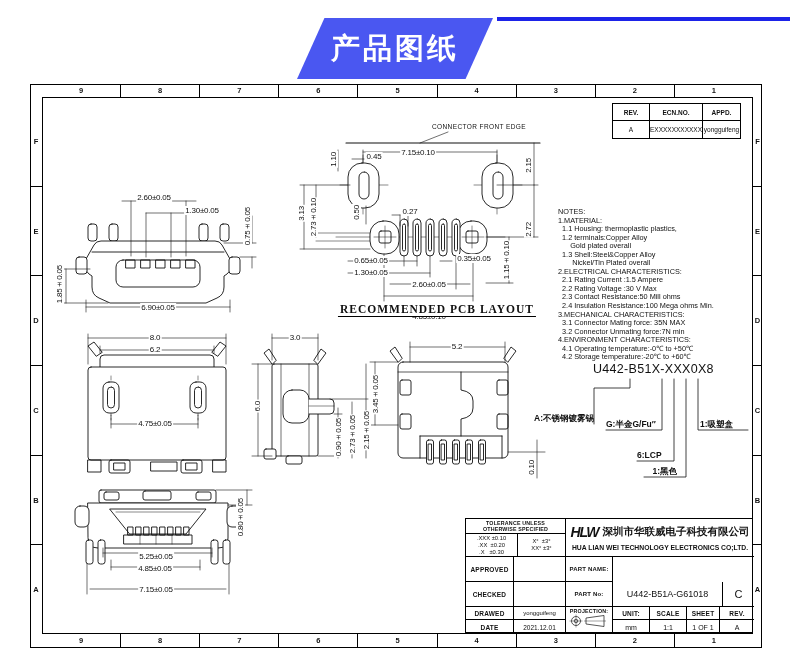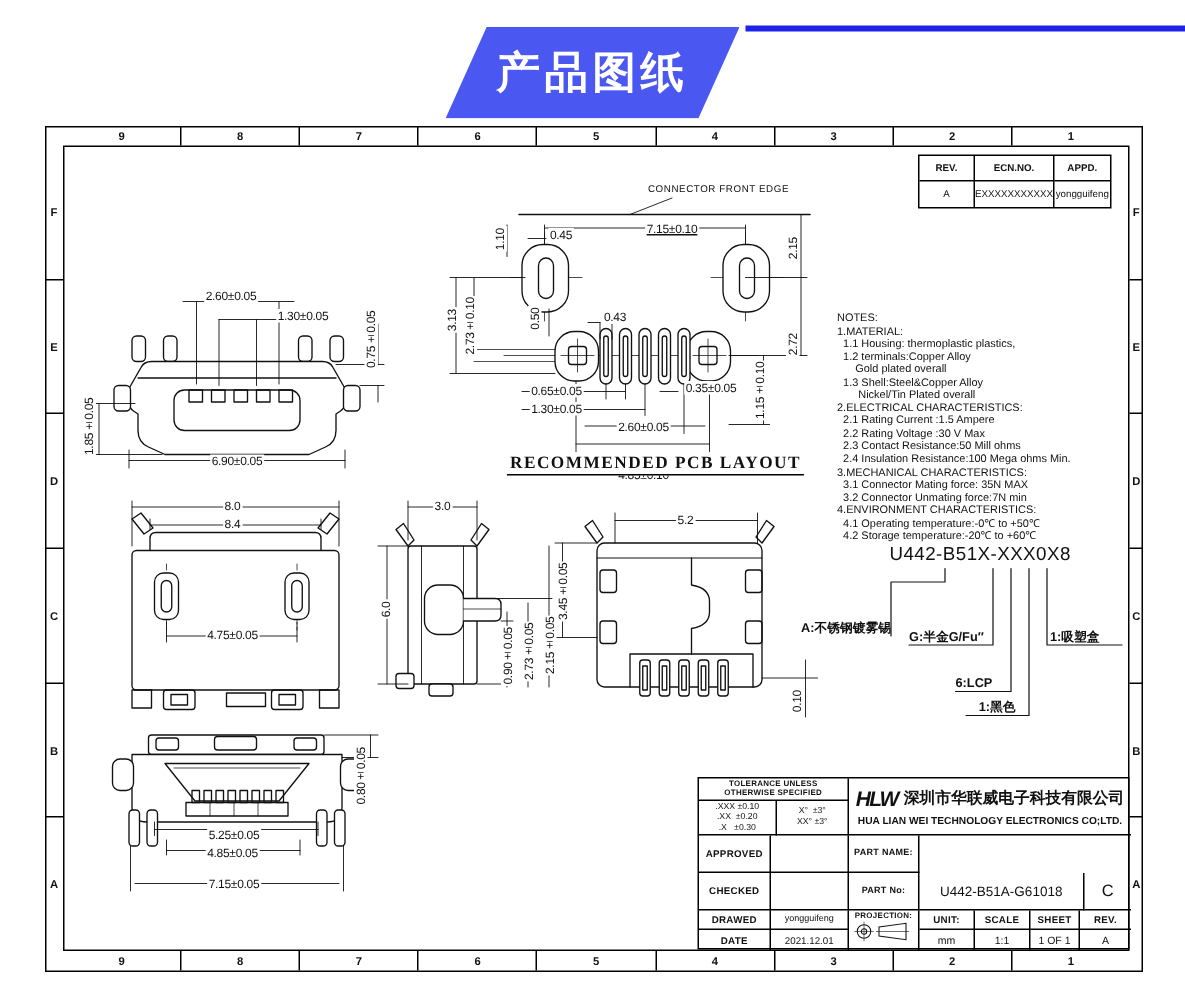--- a/index.html
+++ b/index.html
@@ -297,39 +297,39 @@
   </g>
 </svg>
 
 <span class="dim" style="left:154px;top:193px;">2.60±0.05</span>
 <span class="dim" style="left:202px;top:206px;">1.30±0.05</span>
 <span class="dim v" style="left:243px;top:206px;">0.75±0.05</span>
 <span class="dim v" style="left:55px;top:264px;">1.85±0.05</span>
 <span class="dim" style="left:158px;top:303px;">6.90±0.05</span>
 
 <span class="small-label" style="left:479px;top:123px;">CONNECTOR FRONT EDGE</span>
-<span class="dim" style="left:448px;top:148px;text-decoration:underline;">7.15±0.10</span>
+<span class="dim" style="left:418px;top:148px;">7.15±0.10</span>
 <span class="dim" style="left:374px;top:152px;">0.45</span>
 <span class="dim v" style="left:329px;top:151px;">1.10</span>
 <span class="dim v" style="left:524px;top:157px;">2.15</span>
 <span class="dim v" style="left:524px;top:221px;">2.72</span>
 <span class="dim v" style="left:297px;top:205px;">3.13</span>
 <span class="dim v" style="left:309px;top:197px;">2.73±0.10</span>
 <span class="dim v" style="left:352px;top:204px;">0.50</span>
-<span class="dim" style="left:410px;top:207px;">0.43</span>
+<span class="dim" style="left:410px;top:207px;">0.27</span>
 <span class="dim" style="left:371px;top:256px;">0.65±0.05</span>
 <span class="dim" style="left:371px;top:268px;">1.30±0.05</span>
 <span class="dim" style="left:474px;top:254px;">0.35±0.05</span>
 <span class="dim" style="left:429px;top:280px;">2.60±0.05</span>
 <span class="dim" style="left:429px;top:292px;margin-top:20px;">4.85±0.10</span>
 <span class="dim v" style="left:502px;top:240px;">1.15±0.10</span>
 <span class="cap" style="left:437px;top:303px;">RECOMMENDED PCB LAYOUT</span>
 
 <span class="dim" style="left:155px;top:333px;">8.0</span>
-<span class="dim" style="left:155px;top:345px;">8.4</span>
+<span class="dim" style="left:155px;top:345px;">6.2</span>
 <span class="dim" style="left:155px;top:419px;">4.75±0.05</span>
 
 <span class="dim" style="left:295px;top:333px;">3.0</span>
 <span class="dim v" style="left:253px;top:400px;">6.0</span>
 <span class="dim v" style="left:334px;top:417px;">0.90±0.05</span>
 <span class="dim v" style="left:348px;top:414px;">2.73±0.05</span>
 <span class="dim v" style="left:362px;top:410px;">2.15±0.05</span>
 
 <span class="dim" style="left:457px;top:342px;">5.2</span>
 <span class="dim v" style="left:371px;top:374px;">3.45±0.05</span>

